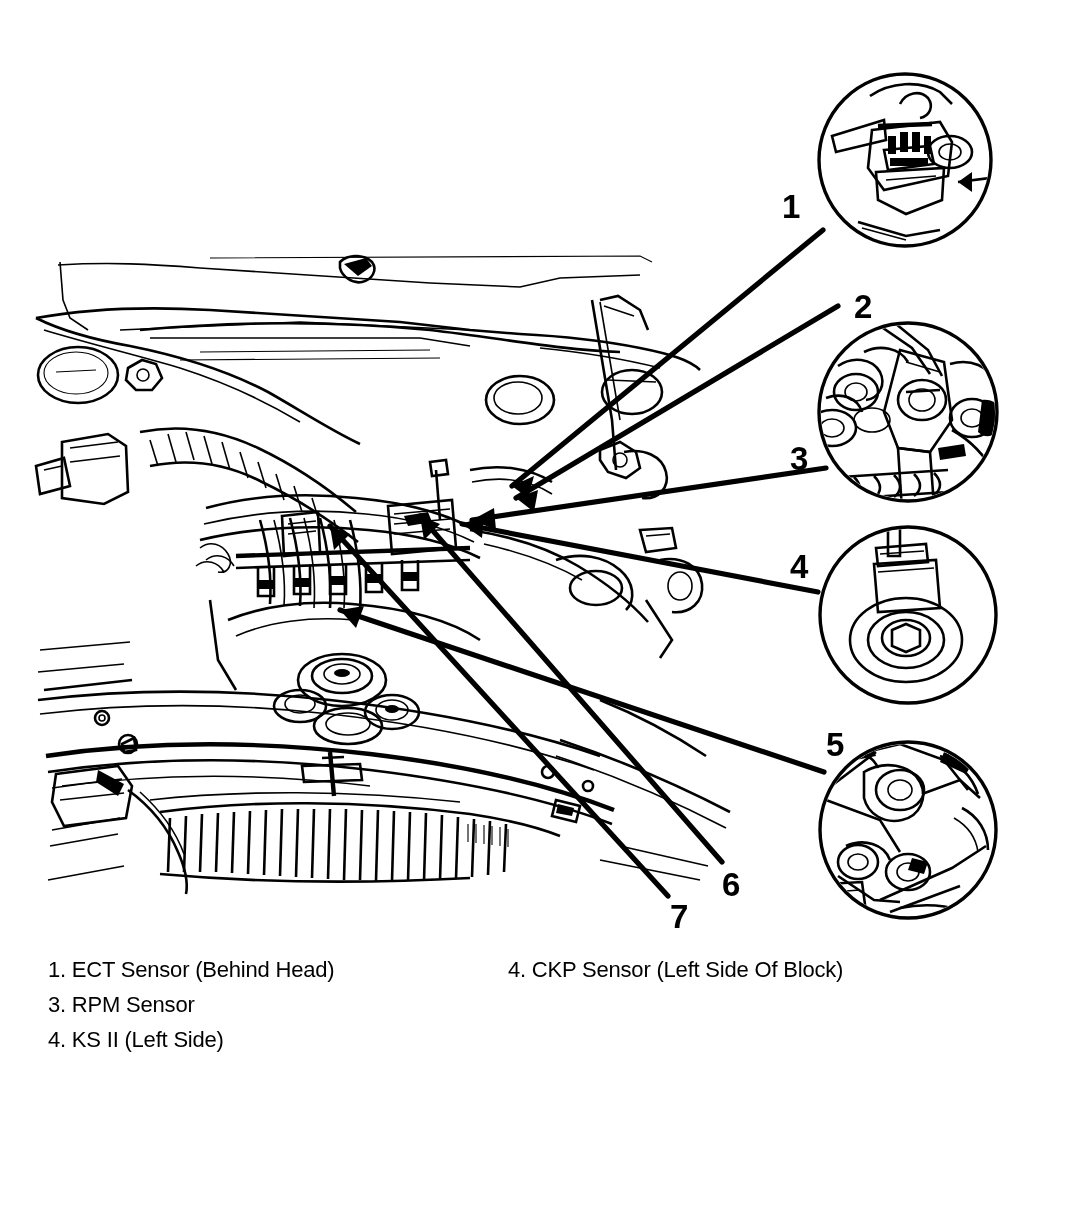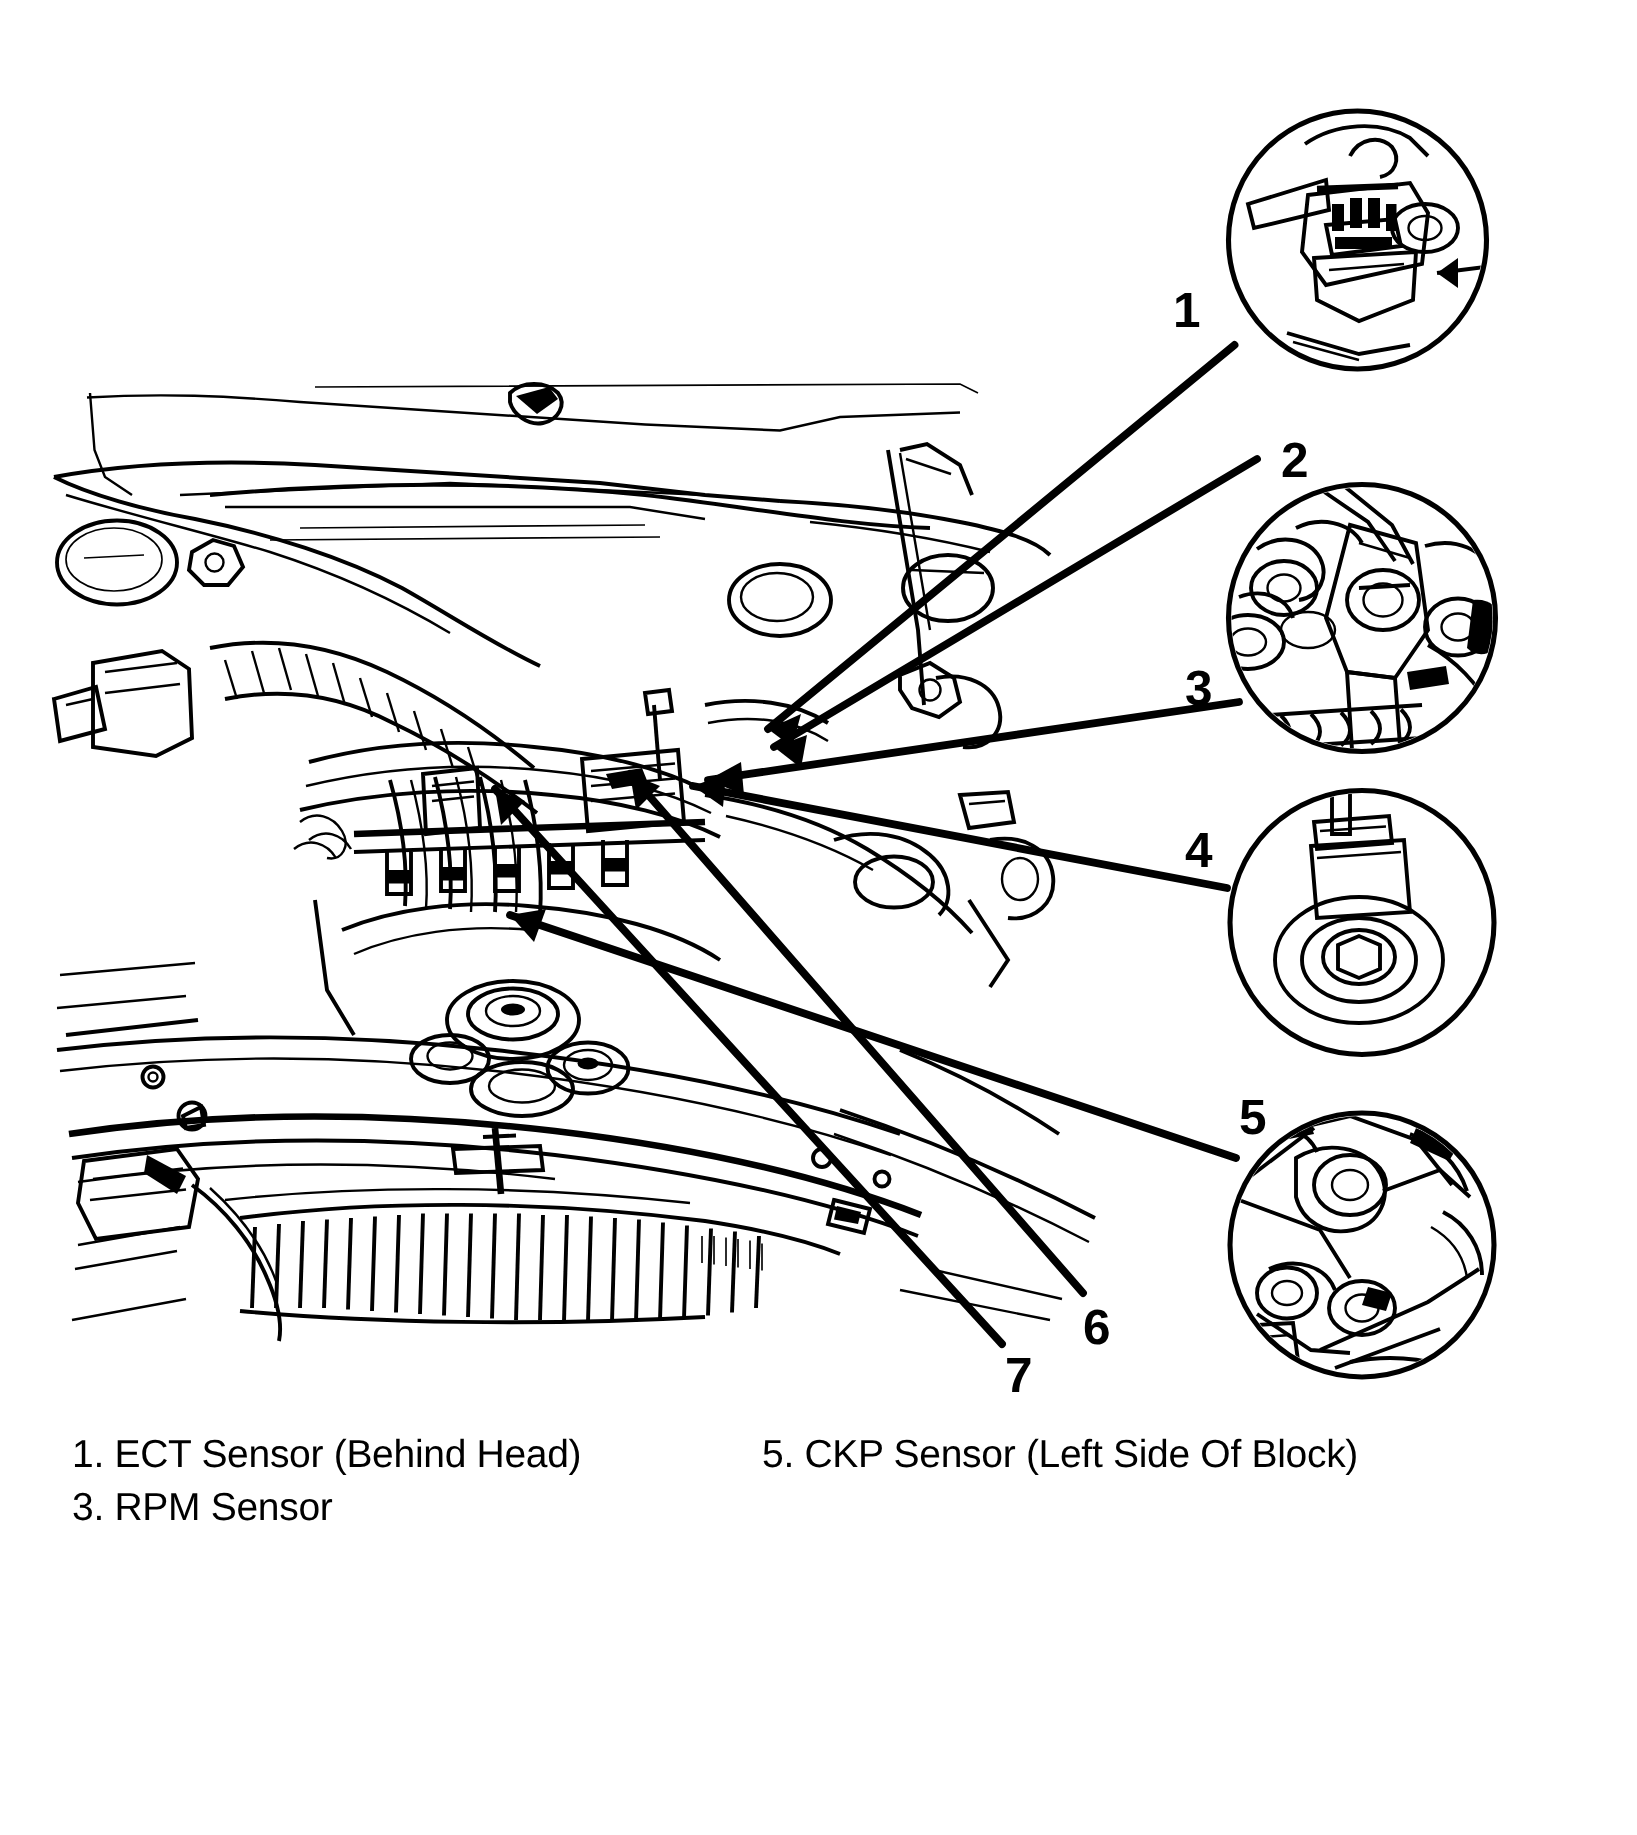--- a/index.html
+++ b/index.html
@@ -5,21 +5,21 @@
   html,body{margin:0;padding:0;background:#ffffff;}
   body{width:1091px;height:1223px;position:relative;overflow:hidden;
        font-family:"Liberation Sans", sans-serif;color:#000;}
 
   #figure{position:absolute;left:0;top:0;width:1091px;height:1223px;}
 
   .legend{position:absolute;left:48px;top:952px;width:990px;}
   .legend-col{position:absolute;top:0;}
   .legend-col.left{left:0;width:450px;}
   .legend-col.right{left:460px;width:530px;}
-  .legend-item{font-size:26px;line-height:35px;white-space:nowrap;
+  .legend-item{font-size:22px;line-height:35px;white-space:nowrap;
                letter-spacing:-0.2px;}
 
   .figure-id{position:absolute;left:868px;top:1110px;
              font-size:31px;font-weight:bold;letter-spacing:0.5px;}
 
   svg{display:block;}
   .ln{fill:none;stroke:#000;}
   .thin{stroke-width:1.6;}
   .vthin{stroke-width:1.1;}
   .med{stroke-width:2.6;}
@@ -427,20 +427,21 @@
 
     <text class="calloutnum" x="722" y="896">6</text>
     <text class="calloutnum" x="670" y="928">7</text>
 
   </svg>
 
   <div class="legend">
     <div class="legend-col left">
       <div class="legend-item">1. ECT Sensor (Behind Head)</div>
       <div class="legend-item">3. RPM Sensor</div>
+      <div class="legend-item">4. KS II (Left Side)</div>
     </div>
     <div class="legend-col right">
-      <div class="legend-item">5. CKP Sensor (Left Side Of Block)</div>
+      <div class="legend-item">4. CKP Sensor (Left Side Of Block)</div>
     </div>
   </div>
 
 
 </div>
 
 </body></html>

